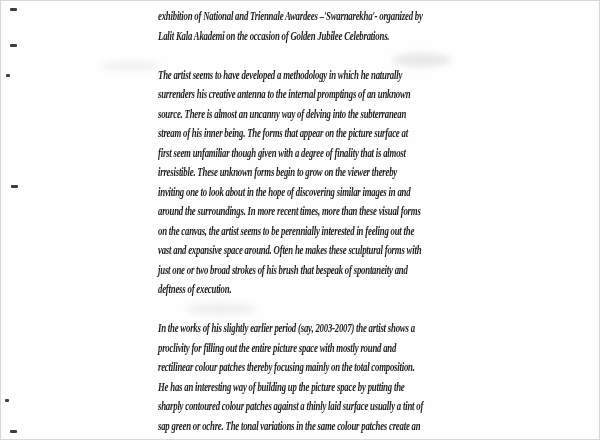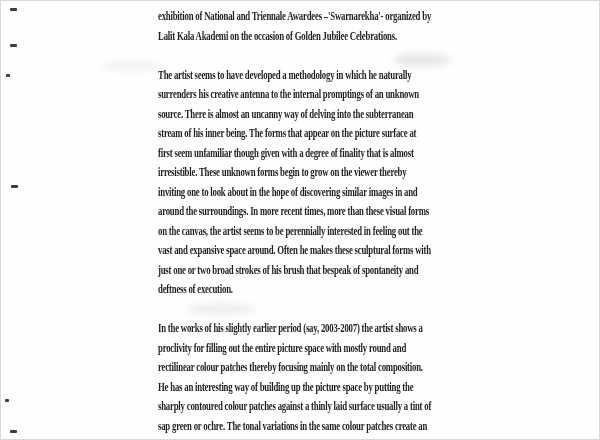--- a/index.html
+++ b/index.html
@@ -21,20 +21,21 @@
     position: absolute;
     left: 157px;
     top: 6px;
     color: #1f1f1f;
     font-weight: 700;
     filter: blur(0.25px);
   }
   .para {
     margin: 0 0 19.5px 0;
     padding: 0;
+    font-style: italic;
   }
   .line {
     height: 19.5px;
     line-height: 19.5px;
     font-size: 12.5px;
     letter-spacing: -0.3px;
     white-space: nowrap;
     transform: scaleX(0.70);
     transform-origin: 0 50%;
   }

